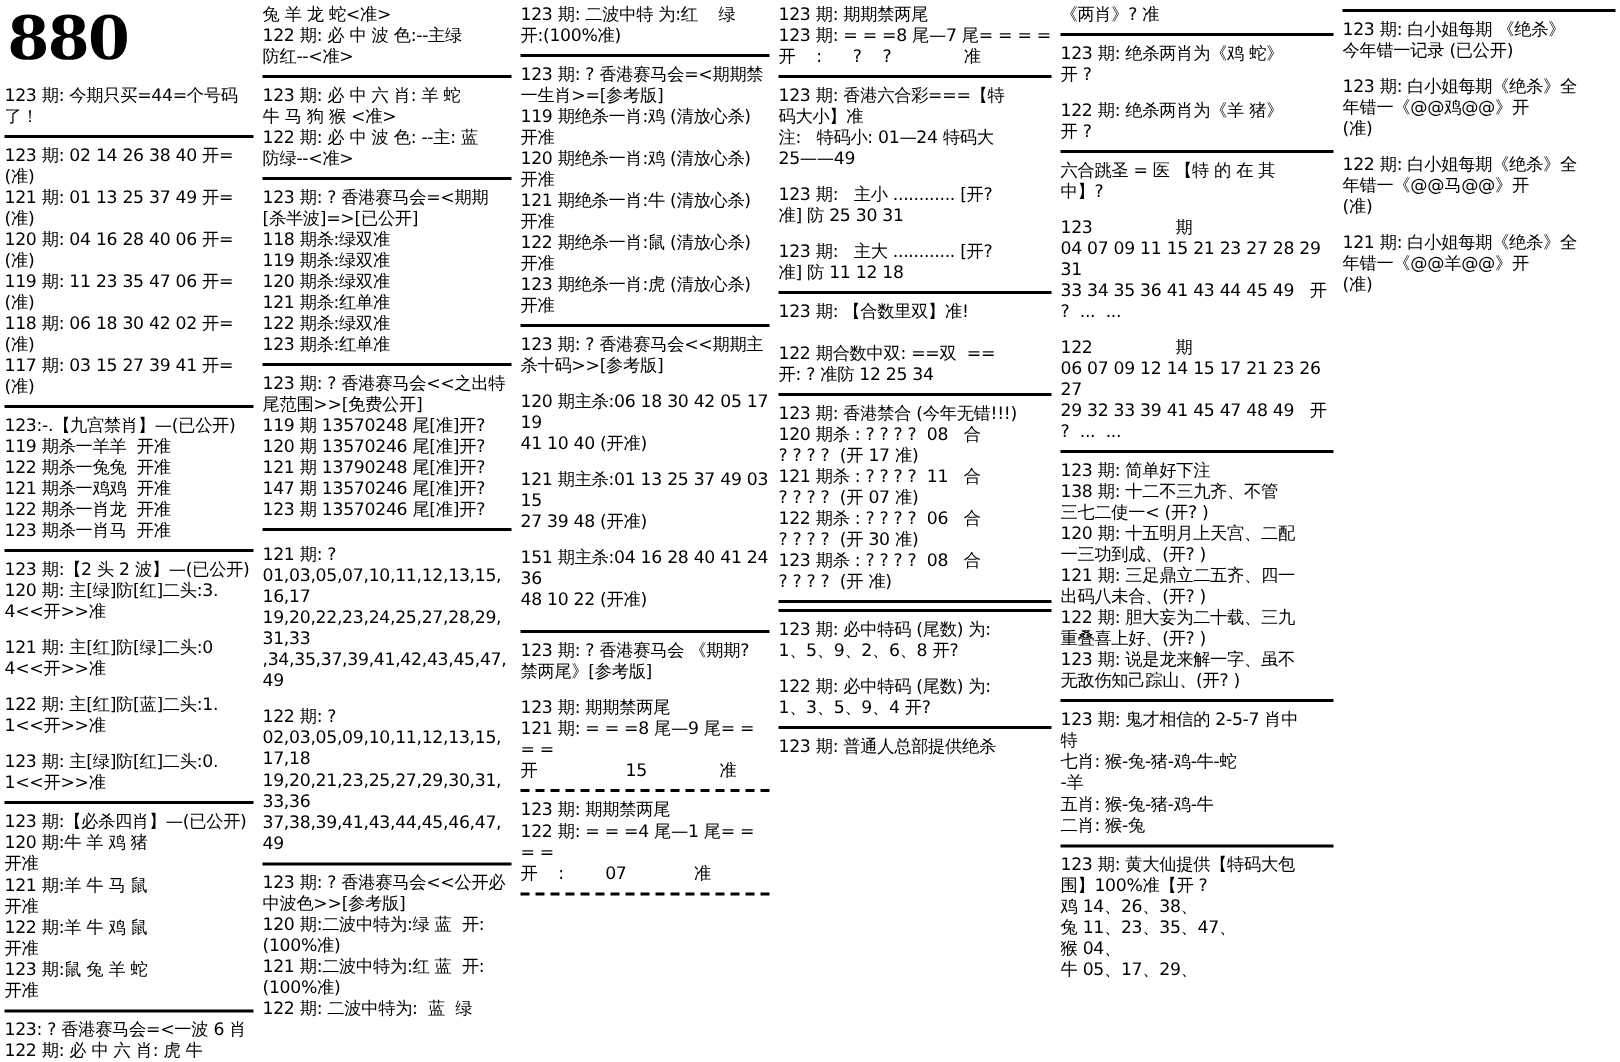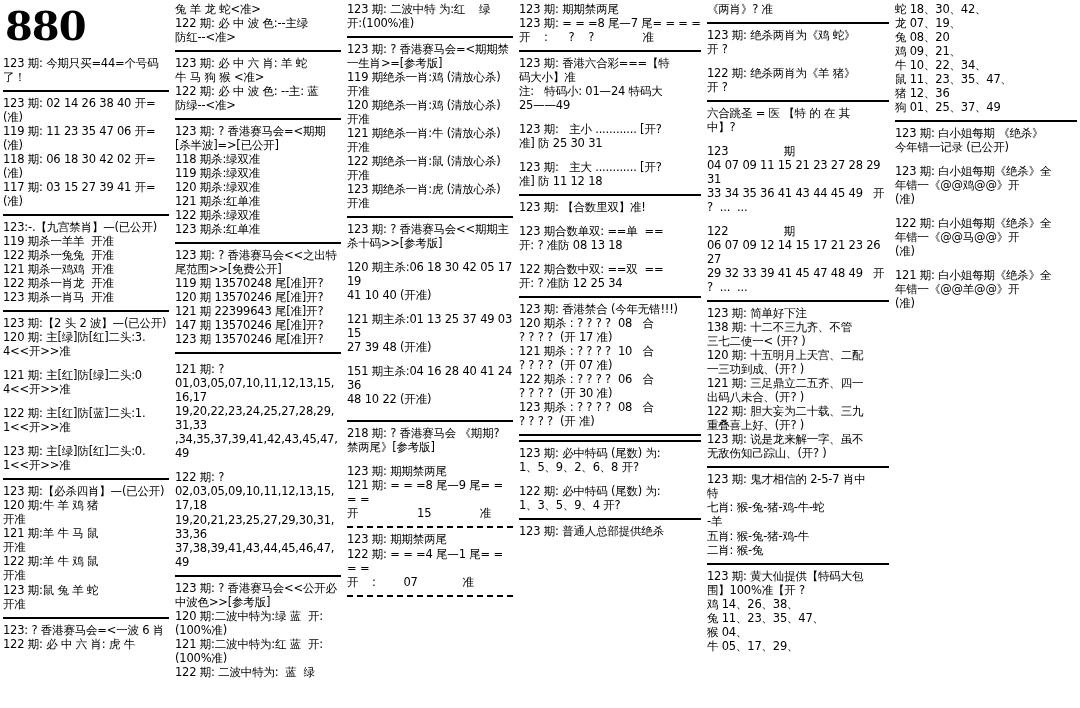--- a/index.html
+++ b/index.html
@@ -70,20 +70,22 @@
 
 <div id="sheet">
     <div class="col c1">
       <div class="big880">880</div>
       <div class="blk">
         <div class="ln">123 期: 今期只买=44=个号码了！</div>
       </div>
       <hr class="hr">
       <div class="blk">
         <div class="ln">123 期: 02 14 26 38 40 开=(准)</div>
+        <div class="ln">121 期: 01 13 25 37 49 开=(准)</div>
+        <div class="ln">120 期: 04 16 28 40 06 开=(准)</div>
         <div class="ln">119 期: 11 23 35 47 06 开=(准)</div>
         <div class="ln">118 期: 06 18 30 42 02 开=(准)</div>
         <div class="ln">117 期: 03 15 27 39 41 开=(准)</div>
       </div>
       <hr class="hr">
       <div class="blk">
         <div class="ln">123:-.【九宫禁肖】—(已公开)</div>
         <div class="ln">119 期杀一羊羊  开准</div>
         <div class="ln">122 期杀一兔兔  开准</div>
         <div class="ln">121 期杀一鸡鸡  开准</div>
@@ -152,21 +154,21 @@
         <div class="ln">121 期杀:红单准</div>
         <div class="ln">122 期杀:绿双准</div>
         <div class="ln">123 期杀:红单准</div>
       </div>
       <hr class="hr">
       <div class="blk">
         <div class="ln">123 期: ? 香港赛马会&lt;&lt;之出特</div>
         <div class="ln">尾范围&gt;&gt;[免费公开]</div>
         <div class="ln">119 期 13570248 尾[准]开?</div>
         <div class="ln">120 期 13570246 尾[准]开?</div>
-        <div class="ln">121 期 22399643 尾[准]开?</div>
+        <div class="ln">121 期 13790248 尾[准]开?</div>
         <div class="ln">147 期 13570246 尾[准]开?</div>
         <div class="ln">123 期 13570246 尾[准]开?</div>
       </div>
       <hr class="hr">
       <div class="spacer-sm"></div>
       <div class="blk">
         <div class="ln">121 期: ?</div>
         <div class="ln">01,03,05,07,10,11,12,13,15,16,17</div>
         <div class="ln">19,20,22,23,24,25,27,28,29,31,33</div>
         <div class="ln">,34,35,37,39,41,42,43,45,47,49</div>
@@ -225,21 +227,21 @@
         <div class="ln">27 39 48 (开准)</div>
       </div>
       <div class="spacer-sm"></div>
       <div class="blk">
         <div class="ln">151 期主杀:04 16 28 40 41 24 36</div>
         <div class="ln">48 10 22 (开准)</div>
       </div>
       <div class="spacer-sm"></div>
       <hr class="hr">
       <div class="blk">
-        <div class="ln">218 期: ? 香港赛马会 《期期?</div>
+        <div class="ln">123 期: ? 香港赛马会 《期期?</div>
         <div class="ln">禁两尾》[参考版]</div>
       </div>
       <div class="spacer-sm"></div>
       <div class="blk">
         <div class="ln">123 期: 期期禁两尾</div>
         <div class="ln">121 期: = = =8 尾—9 尾= = = =</div>
         <div class="ln">开                 15              准</div>
       </div>
       <hr class="hr dash">
       <div class="blk">
@@ -270,35 +272,31 @@
       <div class="spacer-sm"></div>
       <div class="blk">
         <div class="ln">123 期:   主大 ............ [开?</div>
         <div class="ln">准] 防 11 12 18</div>
       </div>
       <hr class="hr">
       <div class="blk">
         <div class="ln">123 期: 【合数里双】准!</div>
       </div>
       <div class="spacer-sm"></div>
-      <div class="blk">
-        <div class="ln">123 期合数单双: ==单  ==</div>
-        <div class="ln">开: ? 准防 08 13 18</div>
-      </div>
       <div class="spacer-sm"></div>
       <div class="blk">
         <div class="ln">122 期合数中双: ==双  ==</div>
         <div class="ln">开: ? 准防 12 25 34</div>
       </div>
       <hr class="hr">
       <div class="blk">
         <div class="ln">123 期: 香港禁合 (今年无错!!!)</div>
         <div class="ln">120 期杀 : ? ? ? ?  08   合</div>
         <div class="ln">? ? ? ?  (开 17 准)</div>
-        <div class="ln">121 期杀 : ? ? ? ?  10   合</div>
+        <div class="ln">121 期杀 : ? ? ? ?  11   合</div>
         <div class="ln">? ? ? ?  (开 07 准)</div>
         <div class="ln">122 期杀 : ? ? ? ?  06   合</div>
         <div class="ln">? ? ? ?  (开 30 准)</div>
         <div class="ln">123 期杀 : ? ? ? ?  08   合</div>
         <div class="ln">? ? ? ?  (开 准)</div>
       </div>
       <hr class="hr">
       <hr class="hr">
       <div class="blk">
         <div class="ln">123 期: 必中特码 (尾数) 为:</div>
@@ -374,30 +372,20 @@
       <div class="blk">
         <div class="ln">123 期: 黄大仙提供【特码大包</div>
         <div class="ln">围】100%准【开 ?</div>
         <div class="ln">鸡 14、26、38、</div>
         <div class="ln">兔 11、23、35、47、</div>
         <div class="ln">猴 04、</div>
         <div class="ln">牛 05、17、29、</div>
       </div>
     </div>
     <div class="col c6">
-      <div class="blk">
-        <div class="ln">蛇 18、30、42、</div>
-        <div class="ln">龙 07、19、</div>
-        <div class="ln">兔 08、20</div>
-        <div class="ln">鸡 09、21、</div>
-        <div class="ln">牛 10、22、34、</div>
-        <div class="ln">鼠 11、23、35、47、</div>
-        <div class="ln">猪 12、36</div>
-        <div class="ln">狗 01、25、37、49</div>
-      </div>
       <hr class="hr">
       <div class="blk">
         <div class="ln">123 期: 白小姐每期 《绝杀》</div>
         <div class="ln">今年错一记录 (已公开)</div>
       </div>
       <div class="spacer-sm"></div>
       <div class="blk">
         <div class="ln">123 期: 白小姐每期《绝杀》全</div>
         <div class="ln">年错一《@@鸡@@》开</div>
         <div class="ln">(准)</div>

